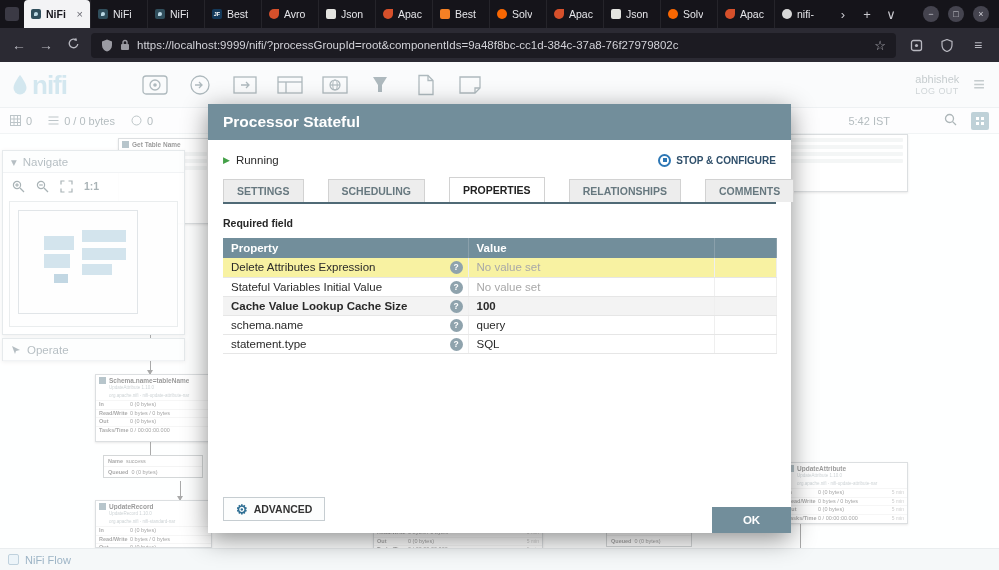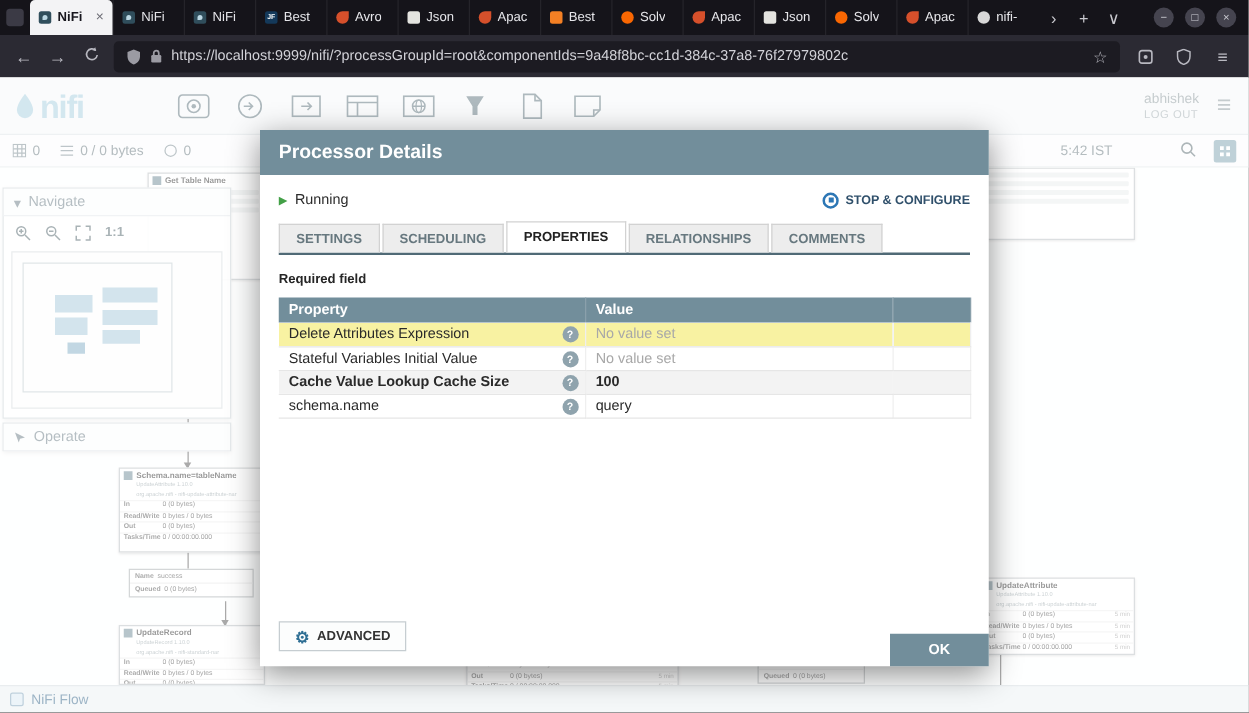--- a/index.html
+++ b/index.html
@@ -92,21 +92,21 @@
 
   
   .dialog {position:absolute; z-index:50; left:208px; top:42px; width:583px; height:429px; background:#fff; box-shadow:0 6px 24px rgba(0,0,0,0.45);}
   .dlg-header {height:36px; background:#728e9b; color:#fff; font-size:15.5px; font-weight:bold; line-height:36px; padding-left:15px;}
   .dlg-status {height:40px; display:flex; align-items:center; justify-content:space-between; padding:0 15px;}
   .run {display:flex; align-items:center; gap:6px; font-size:11.5px; color:#2b2b2b;}
   .run-ico {color:#43a047; font-size:9px;}
   .stopcfg {display:flex; align-items:center; gap:5px; font-size:10px; font-weight:bold; color:#30506b; cursor:pointer;}
   .stopcfg-ico {width:13px; height:13px; border-radius:50%; border:2px solid #2d77b5; position:relative; flex:none;}
   .stopcfg-ico::after {content:""; position:absolute; left:2.5px; top:2.5px; width:4px; height:4px; background:#2d77b5;}
-  .dlg-tabs {display:flex; margin:0 15px; border-bottom:2px solid #506a76; height:24px; align-items:flex-end;}
+  .dlg-tabs {display:flex; margin:0 15px; border-bottom:2px solid #506a76; height:24px; align-items:flex-end;gap:22px;}
   .dtab {padding:0 13px; line-height:22px; font-size:10.5px; font-weight:bold; color:#67787f; background:#ededed; border:1px solid #d2d2d2; border-bottom:none; margin-right:2px; cursor:pointer; white-space:nowrap;}
   .dtab.active {background:#fff; color:#222; line-height:24px;}
   .required {margin:13px 15px 0; font-size:10.5px; font-weight:bold; color:#262626;}
   .ptable {margin:9px 15px 0; border-collapse:collapse; width:553px; table-layout:fixed;}
   .ptable th {background:#728e9b; color:#fff; font-size:11.5px; font-weight:bold; text-align:left; padding:4px 8px; border-right:1px solid #8aa0ab;}
   .ptable td {font-size:11.5px; color:#2a2a2a; padding:3px 8px; border-bottom:1px solid #e6e6e6; border-right:1px solid #efefef; height:19px; overflow:hidden; white-space:nowrap;}
   .prop-cell {position:relative; padding-right:24px !important;}
   .helpdot {position:absolute; right:5px; top:3px; width:13px; height:13px; border-radius:50%; background:#8fa3ad; color:#fff; font-size:8.5px; font-weight:bold; text-align:center; line-height:13px; cursor:pointer;}
   tr.hl td {background:#f8f2a2;}
   tr.shade td {background:#f3f3f3;}
@@ -529,21 +529,21 @@
     </div>
 
     <div class="nf-footer">
       <span class="crumb-ico"></span>
       <span class="crumb">NiFi Flow</span>
     </div>
 
     <div class="glass"></div>
 
     <div class="dialog">
-      <div class="dlg-header">Processor Details</div>
+      <div class="dlg-header">Processor Stateful</div>
 
       <div class="dlg-status">
         <span class="run">
           <span class="run-ico">▶</span>
           <span>Running</span>
         </span>
         <span class="stopcfg">
           <span class="stopcfg-ico"></span>
           <span>STOP &amp; CONFIGURE</span>
         </span>
@@ -586,20 +586,25 @@
           <tr class="shade">
             <td class="prop-cell"><span class="b">Cache Value Lookup Cache Size</span><span class="helpdot">?</span></td>
             <td><span class="b">100</span></td>
               <td></td>
           </tr>
           <tr>
             <td class="prop-cell"><span>schema.name</span><span class="helpdot">?</span></td>
             <td><span>query</span></td>
               <td></td>
           </tr>
+          <tr>
+            <td class="prop-cell"><span>statement.type</span><span class="helpdot">?</span></td>
+            <td><span>SQL</span></td>
+              <td></td>
+          </tr>
         </tbody>
       </table>
 
       <button class="adv-btn">
         <span class="adv-gear">⚙</span>
         <span>ADVANCED</span>
       </button>
       <button class="ok-btn">OK</button>
     </div>
 

